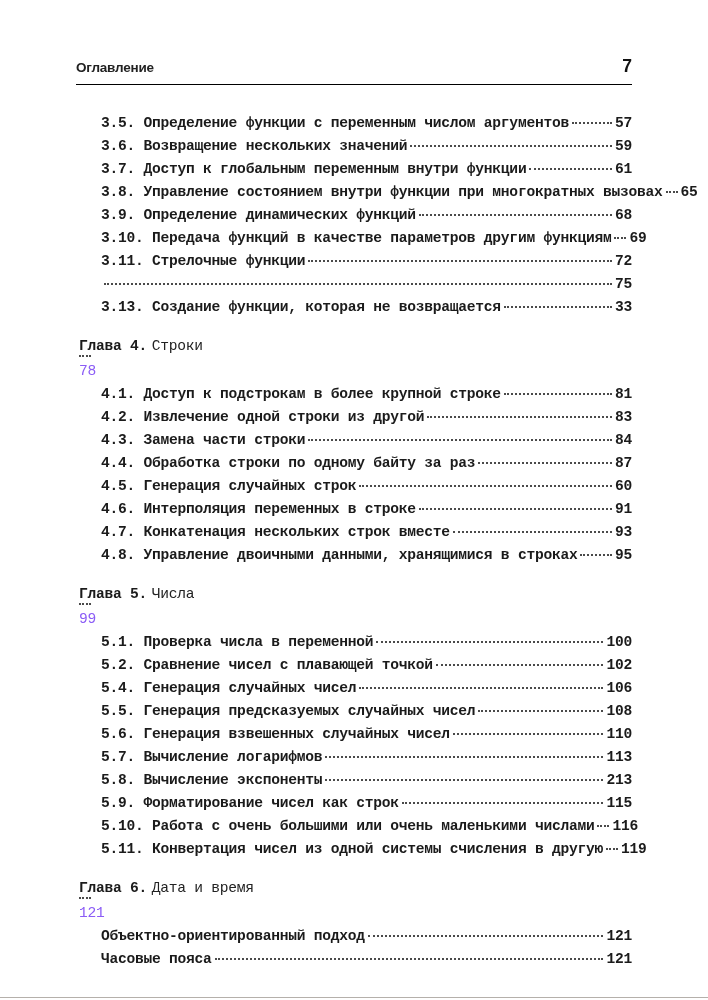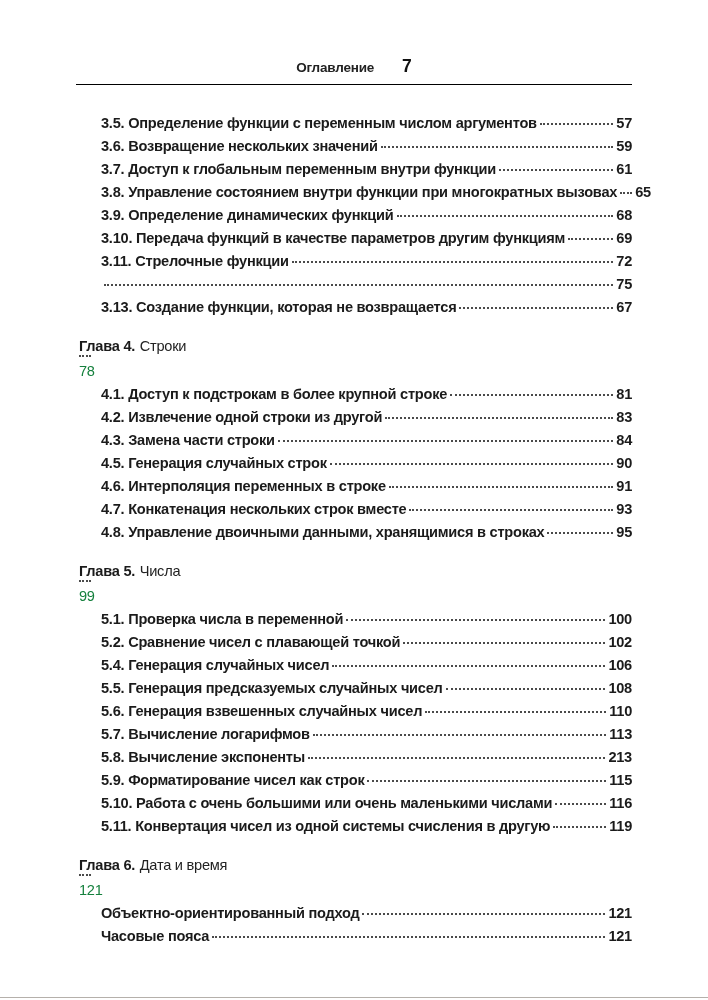--- a/index.html
+++ b/index.html
@@ -12,21 +12,21 @@
     color: #1c1c1c;
     overflow: hidden;
   }
   .page {
     padding: 56px 76px 0 76px;
     width: 100%;
     height: 100%;
   }
   .header {
     display: flex;
-    justify-content: center;
+    justify-content: space-between;
     align-items: baseline;
     gap: 28px;
   }
   .header-title {
     font-size: 13.5px;
     font-weight: bold;
     color: #222;
     letter-spacing: -0.2px;
   }
   .header-page {
@@ -38,35 +38,36 @@
     border-bottom: 1.5px solid #000;
     margin-top: 7px;
   }
   .toc { margin-top: 27px; }
   .row {
     display: flex;
     align-items: baseline;
     font-size: 14.6px;
     line-height: 23px;
     letter-spacing: -0.25px;
+    font-family: Liberation Mono, monospace;
   }
   .row.item { padding-left: 25px; }
   .row.chapter { margin-top: 16px; flex-direction: column; }
   .label { white-space: nowrap; font-weight: bold; color: #1b1b1b; }
   .chapter .prefix { font-weight: bold; }
   .chapter .title { font-weight: normal; margin-left: 0.32em; color: #222; }
   .leader {
     flex: 1;
     min-width: 12px;
     border-bottom: 2px dotted #4a4a4a;
     margin: 0 3px;
     transform: translateY(-3px);
   }
   .page-num { font-weight: bold; color: #1b1b1b; text-align: right; }
-  .chapter .page-num { font-weight: normal; color: #15803d; }
+  .chapter .page-num { font-weight: normal; color: #8b5cf6; }
   .bottom-edge {
     position: absolute;
     left: 0;
     right: 0;
     bottom: 2px;
     border-bottom: 1.5px solid #b5b0ab;
   }
 </style>
 </head>
 <body>
@@ -113,21 +114,21 @@
         <span class="leader"></span>
         <span class="page-num">72</span>
       </div>
       <div class="row item">
         <span class="leader"></span>
         <span class="page-num">75</span>
       </div>
       <div class="row item">
         <span class="label">3.13. Создание функции, которая не возвращается</span>
         <span class="leader"></span>
-        <span class="page-num">67</span>
+        <span class="page-num">33</span>
       </div>
       <div class="row chapter">
         <span class="label"><span class="prefix">Глава 4.</span><span class="title">Строки</span></span>
         <span class="leader"></span>
         <span class="page-num">78</span>
       </div>
       <div class="row item">
         <span class="label">4.1. Доступ к подстрокам в более крупной строке</span>
         <span class="leader"></span>
         <span class="page-num">81</span>
@@ -136,23 +137,28 @@
         <span class="label">4.2. Извлечение одной строки из другой</span>
         <span class="leader"></span>
         <span class="page-num">83</span>
       </div>
       <div class="row item">
         <span class="label">4.3. Замена части строки</span>
         <span class="leader"></span>
         <span class="page-num">84</span>
       </div>
       <div class="row item">
+        <span class="label">4.4. Обработка строки по одному байту за раз</span>
+        <span class="leader"></span>
+        <span class="page-num">87</span>
+      </div>
+      <div class="row item">
         <span class="label">4.5. Генерация случайных строк</span>
         <span class="leader"></span>
-        <span class="page-num">90</span>
+        <span class="page-num">60</span>
       </div>
       <div class="row item">
         <span class="label">4.6. Интерполяция переменных в строке</span>
         <span class="leader"></span>
         <span class="page-num">91</span>
       </div>
       <div class="row item">
         <span class="label">4.7. Конкатенация нескольких строк вместе</span>
         <span class="leader"></span>
         <span class="page-num">93</span>

